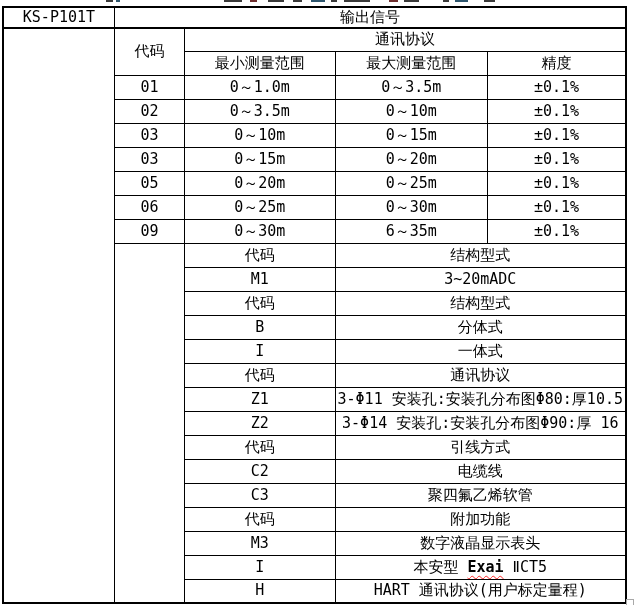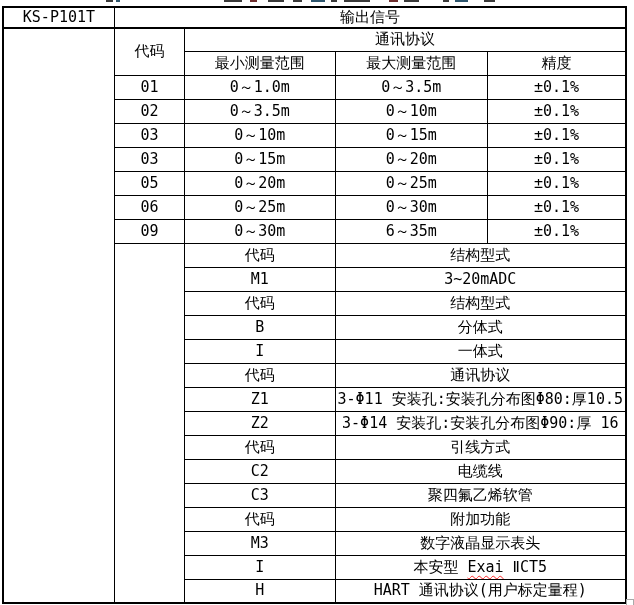--- a/index.html
+++ b/index.html
@@ -38,20 +38,21 @@
   tr.r1 td{border-bottom-width:2px;}
   tr.r2{height:23px;}
   tr.r3{height:24px;}
   td.small{font-size:15px;}
   .wavy{
     text-decoration-line:underline;
     text-decoration-style:wavy;
     text-decoration-color:#ff2a2a;
     text-decoration-thickness:1px;
     text-underline-offset:3px;
+    font-weight:bold;
   }
   .resize-handle{
     position:absolute;left:626px;top:599px;
     width:6px;height:5px;
     border:1px solid #a8a8a8;
     background:#fff;
   }
 </style>
 </head>
 <body>

